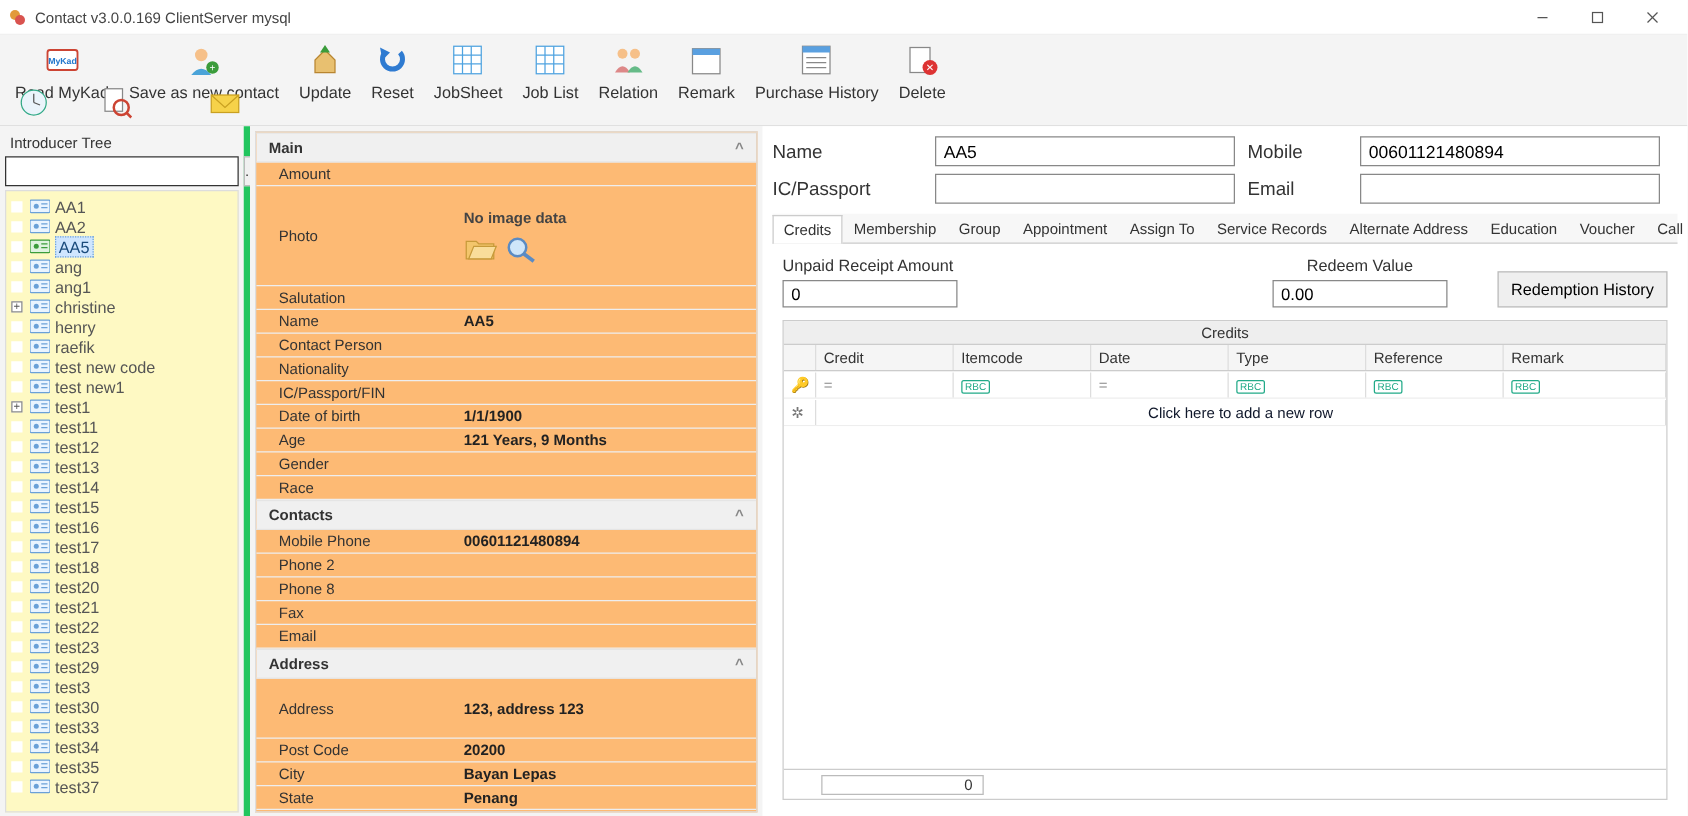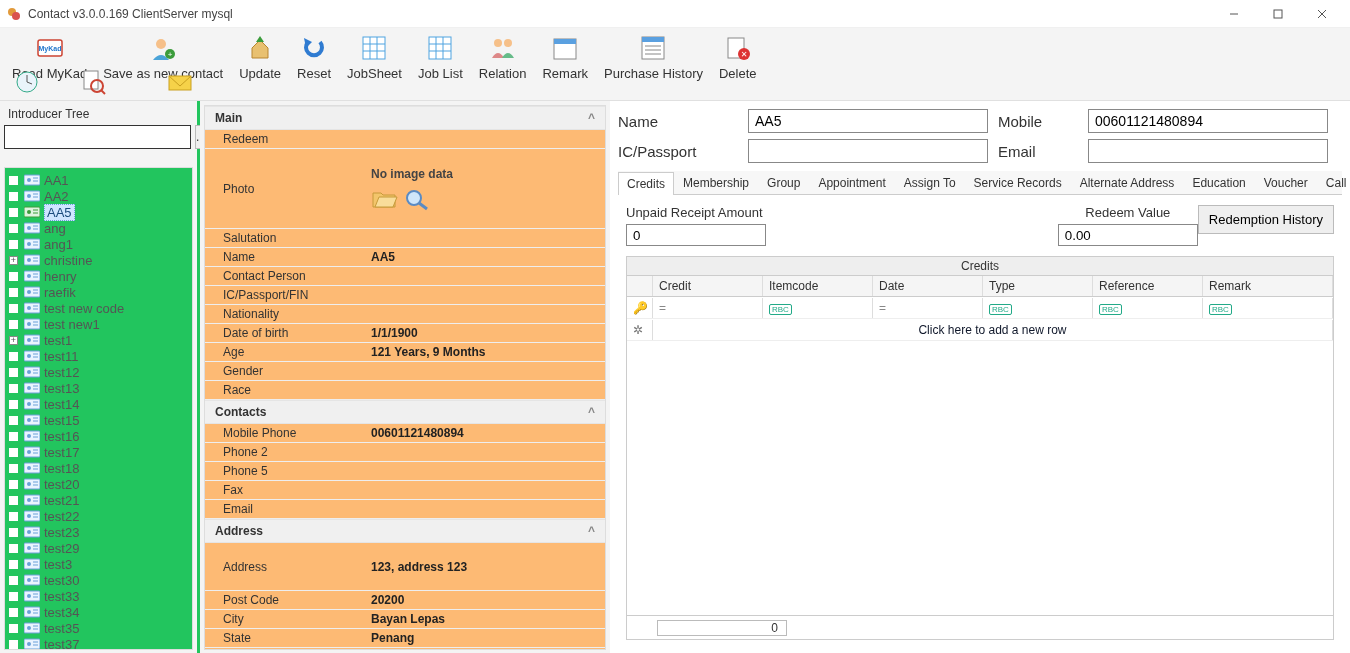--- a/index.html
+++ b/index.html
@@ -16,26 +16,26 @@
 
   
   .toolbar { background:#f4f4f4; padding:4px 6px; display:flex; flex-wrap:wrap; gap:4px; border-bottom:1px solid #e0e0e0;}
   .tbtn { display:flex; align-items:center; gap:4px; padding:2px 6px; border-radius:3px; cursor:pointer; height:30px;flex-direction:column;}
   .tbtn .ticon { width:28px; height:28px; display:flex; align-items:center; justify-content:center;}
   .tbtn span { font-size:13px; color:#333; white-space:nowrap;}
   .toolbar-row2 { width:100%; display:flex; gap:20px;font-style:italic;}
 
   
   .workarea { display:flex; height:calc(100% - 28px - 72px); background:#f4f4f4;}
-  .left-pane { width:200px; display:flex; flex-direction:column; padding:4px; gap:2px; border-right:3px solid #22c55e; background:#f4f4f4;}
+  .left-pane { width:200px; display:flex; flex-direction:column; padding:4px; gap:2px; border-right:5px solid #22c55e; background:#f4f4f4;}
   .left-header { font-size:12px; color:#333; padding:2px 4px;}
   .search-row { display:flex; gap:4px; align-items:center;}
   .search-row input { flex:1; height:24px; border:1px solid #333; padding:2px 4px; background:#fff;}
   .browse-btn { width:24px;height:24px;border:1px solid #bbb;background:#f0f0f0;display:flex;align-items:center;justify-content:center;cursor:pointer;}
-  .tree-wrap { flex:1; background:#22c55e; border:1px solid #ddd; overflow-y:scroll; padding:4px 2px; margin-top:16px; font-size:13px;}
+  .tree-wrap { flex:1; background:#fef9c3; border:1px solid #ddd; overflow-y:scroll; padding:4px 2px; margin-top:1px; font-size:13px;}
   .tree-item { display:flex; align-items:center; gap:4px; height:16px; padding:0 2px; cursor:default; color:#555;}
   .tree-item.selected span.lbl { background:#cfe6ff; color:#1a4b7c; border:1px dotted #6aa0d8; padding:0 2px;}
   .tree-icon { width:16px;height:14px; display:inline-block;}
   .expander { width:9px;height:9px;border:1px solid #888;display:inline-flex;align-items:center;justify-content:center;font-size:9px;line-height:9px;color:#555;background:#fff; margin-right:2px;}
   .expander.blank { border:none;}
   .tree-item .lbl { white-space:nowrap;}
 
   
   .center-pane { width:410px; padding:4px; background:#f4f4f4; display:flex; }
   .prop-scroll { flex:1; border:1px solid #ddd; background:#fdba74; overflow-y:scroll; position:relative;}
@@ -50,21 +50,21 @@
 
   
   .right-pane { flex:1; padding:4px 8px; background:#fff; display:flex; flex-direction:column; overflow:hidden;}
   .form-grid { display:grid; grid-template-columns: 120px 240px 80px 240px; gap:6px 10px; align-items:center; margin:4px 0 8px 0;}
   .form-grid label { font-size:15px; color:#333;}
   .form-grid input { height:24px; border:1px solid #888; padding:2px 6px; font-size:14px; width:100%;}
   .tabs { display:flex; border-bottom:1px solid #ccc; background:#f7f7f7;}
   .tab { padding:4px 8px; font-size:12px; color:#333; border:1px solid transparent; border-bottom:none; cursor:pointer; white-space:nowrap;}
   .tab.active { background:#fff; border-color:#ccc; position:relative; top:1px;}
   .tab-body { flex:1; padding:10px 8px; display:flex; flex-direction:column; overflow:hidden;}
-  .credits-top { display:flex; align-items:flex-start;}
+  .credits-top { display:flex; gap:40px; align-items:flex-end;}
   .field-col { display:flex; flex-direction:column; gap:4px;}
   .field-col label { font-size:13px;}
   .field-col input { width:140px; height:22px; border:1px solid #888; padding:2px 6px; text-align:left;}
   .gray-btn { background:#efefef; border:1px solid #bbb; padding:6px 10px; font-size:13px; cursor:pointer;}
   .grid-wrap { margin-top:10px; border:1px solid #ccc; flex:1; display:flex; flex-direction:column; background:#fff; overflow:hidden;}
   .grid-title { text-align:center; background:#eee; border-bottom:1px solid #ccc; padding:2px; font-weight:normal;}
   .grid-head { display:flex; background:#f5f5f5; border-bottom:1px solid #ccc;}
   .grid-head div, .grid-row div { border-right:1px solid #ddd; padding:3px 6px; overflow:hidden; white-space:nowrap;}
   .col-handle{width:26px;} .col-credit{width:110px;} .col-item{width:110px;} .col-date{width:110px;} .col-type{width:110px;} .col-ref{width:110px;} .col-remark{flex:1;}
   .grid-row { display:flex; border-bottom:1px solid #eee; height:22px; align-items:center; font-size:12px; color:#555;}
@@ -557,21 +557,21 @@
       </div>
   </div>
 
   <div class="center-pane">
     <div class="prop-scroll">
       <div class="section-hdr">
           <span>Main</span>
           <span class="chev">^</span>
         </div>
       <div class="prop-row">
-          <div class="k">Redeem</div>
+          <div class="k">Amount</div>
           <div class="v"></div>
         </div>
       <div class="prop-row photo">
           <div class="k">Photo</div>
         <div class="v">
           <div style="font-weight:bold;color:#444;">No image data</div>
           <div class="photo-icons">
             <svg class="folder-ico" viewBox="0 0 28 24">
                 <path d="M2 6 H10 L12 8 H24 V20 H2 Z" fill="#f3c56b" stroke="#c79a3a"></path>
                 <path d="M4 20 L8 10 H26 L22 20 Z" fill="#f9dd9a" stroke="#c79a3a"></path>
@@ -589,25 +589,25 @@
         </div>
       <div class="prop-row">
           <div class="k">Name</div>
           <div class="v">AA5</div>
         </div>
       <div class="prop-row">
           <div class="k">Contact Person</div>
           <div class="v"></div>
         </div>
       <div class="prop-row">
+          <div class="k">Nationality</div>
+          <div class="v"></div>
+        </div>
+      <div class="prop-row">
           <div class="k">IC/Passport/FIN</div>
-          <div class="v"></div>
-        </div>
-      <div class="prop-row">
-          <div class="k">Nationality</div>
           <div class="v"></div>
         </div>
       <div class="prop-row">
           <div class="k">Date of birth</div>
           <div class="v">1/1/1900</div>
         </div>
       <div class="prop-row">
           <div class="k">Age</div>
           <div class="v">121 Years, 9 Months</div>
         </div>
@@ -626,21 +626,21 @@
         </div>
       <div class="prop-row">
           <div class="k">Mobile Phone</div>
           <div class="v">00601121480894</div>
         </div>
       <div class="prop-row">
           <div class="k">Phone 2</div>
           <div class="v"></div>
         </div>
       <div class="prop-row">
-          <div class="k">Phone 5</div>
+          <div class="k">Phone 8</div>
           <div class="v"></div>
         </div>
       <div class="prop-row">
           <div class="k">Fax</div>
           <div class="v"></div>
         </div>
       <div class="prop-row">
           <div class="k">Email</div>
           <div class="v"></div>
         </div>

